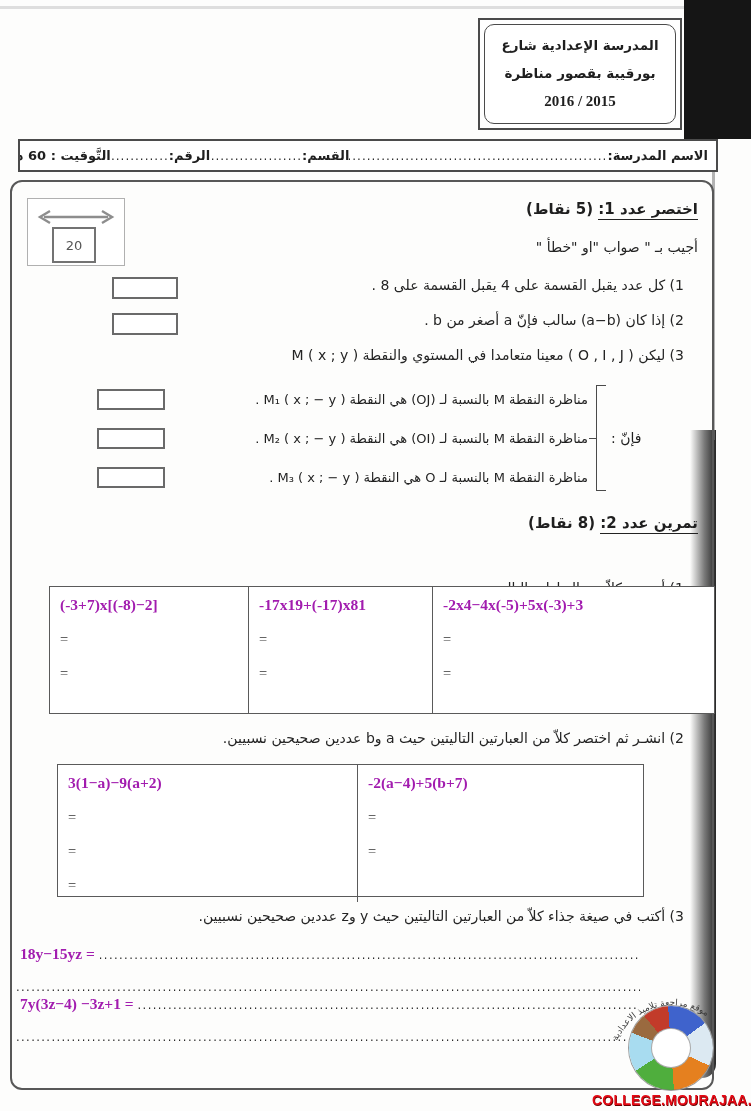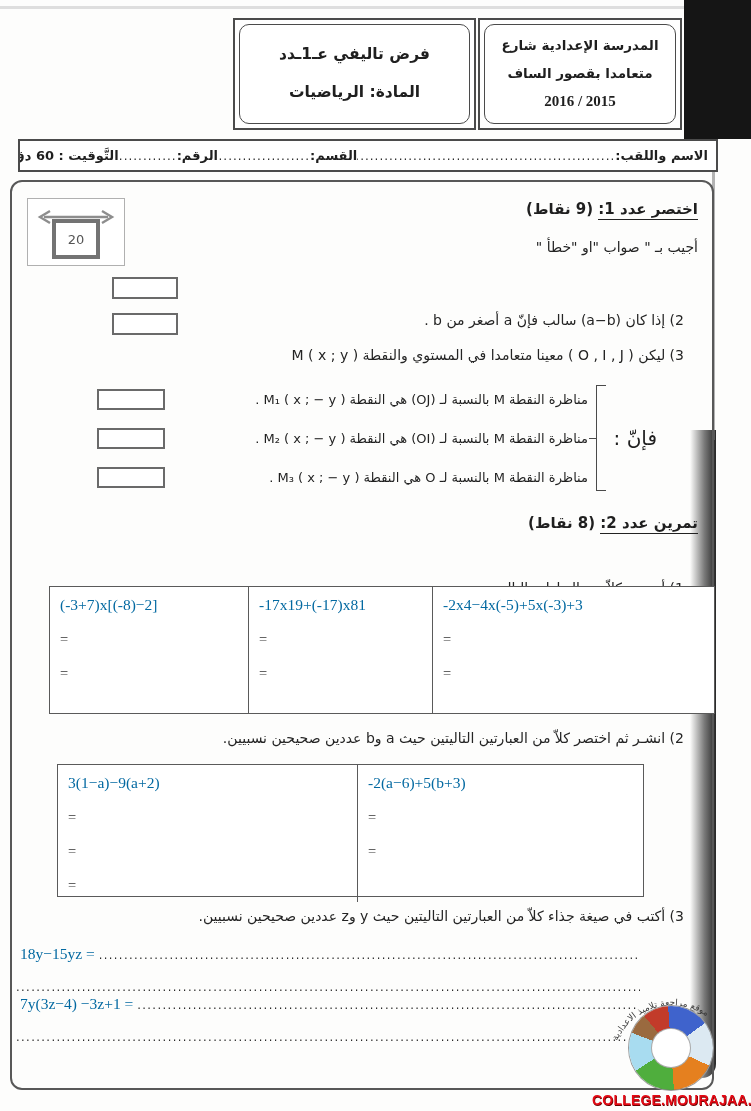--- a/index.html
+++ b/index.html
@@ -38,39 +38,39 @@
   .main-box{position:absolute;left:10px;top:180px;width:704px;height:910px;box-sizing:border-box;
     border:2px solid #585858;border-radius:12px;background:transparent;}
   .abs{position:absolute;}
   .ar{direction:rtl;text-align:right;white-space:nowrap;}
   .ex-title{font-weight:bold;font-size:15px;}
   .ex-title .tmain{border-bottom:1.6px solid #222;padding-bottom:1px;}
   .line{font-size:14px;color:#242424;}
   .ansbox{position:absolute;width:66px;height:22px;border:2px solid #6a6a6a;background:#fff;box-sizing:border-box;}
   
   .score-widget{position:absolute;left:15px;top:16px;width:96px;height:66px;border:1.4px solid #b0b0b0;background:#fff;}
-  .score-box{position:absolute;left:24px;top:20px;width:40px;height:32px;border:4px solid #737373;
+  .score-box{position:absolute;left:24px;top:28px;width:40px;height:32px;border:2px solid #737373;
     display:flex;align-items:center;justify-content:center;font-size:13px;color:#555;background:#fff;}
   .score-arrow{position:absolute;left:8px;top:10px;}
   
   .m-block{position:absolute;left:85px;top:200px;width:560px;height:112px;display:flex;direction:rtl;align-items:center;}
-  .fain{width:46px;font-size:20px;text-align:right;flex:none;}
+  .fain{width:46px;font-size:14px;text-align:left;flex:none;}
   .brace{width:10px;height:106px;border-left:1.7px solid #4a4a4a;position:relative;margin:0 4px 0 8px;flex:none;}
   .brace::before,.brace::after{content:"";position:absolute;left:0;width:9px;border-top:1.7px solid #4a4a4a;}
   .brace::before{top:0;} .brace::after{bottom:0;}
   .brace .nub{position:absolute;top:50%;left:-8px;width:8px;border-top:1.7px solid #4a4a4a;}
   .m-lines{flex:1;height:104px;display:flex;flex-direction:column;justify-content:space-between;}
   .m-row{display:flex;direction:rtl;align-items:center;justify-content:space-between;height:26px;}
   .m-row .mtxt{font-size:13px;white-space:nowrap;}
   .m-row .mbox{width:68px;height:21px;border:2px solid #6a6a6a;background:#fff;box-sizing:border-box;flex:none;margin-right:14px;}
   
   .grid-table{position:absolute;display:grid;border:1.4px solid #5a5a5a;background:#fff;box-sizing:border-box;}
   .cell{border-right:1.2px solid #5a5a5a;padding:8px 10px;direction:ltr;text-align:left;box-sizing:border-box;}
   .cell:last-child{border-right:none;}
-  .expr{font-family:"Liberation Serif","DejaVu Serif",serif;font-size:15.5px;color:#0369a1;white-space:nowrap;}
+  .expr{font-family:"Liberation Serif","DejaVu Serif",serif;font-size:15.5px;color:#a21caf;white-space:nowrap;font-weight:bold;}
   .eq{display:block;font-family:"Liberation Serif","DejaVu Serif",serif;font-size:14.5px;color:#333;margin-top:17px;}
   #calc-table{left:37px;top:404px;width:666px;height:128px;grid-template-columns:199px 184px 1fr;}
   #expand-table{left:45px;top:582px;width:587px;height:133px;grid-template-columns:300px 1fr;}
   
   .factor-line{position:absolute;direction:ltr;text-align:left;white-space:nowrap;overflow:hidden;height:20px;}
   .factor-line .expr{font-size:15.5px;}
   .dotrun{font-size:11.5px;letter-spacing:1.4px;color:#2a2a2a;}
   .dotline{position:absolute;direction:ltr;white-space:nowrap;overflow:hidden;height:16px;
     font-size:11.5px;letter-spacing:1.4px;color:#2a2a2a;}
   
@@ -89,61 +89,56 @@
 <div id="page">
 
   <div class="art-topline"></div>
   <div class="art-topright"></div>
   <div class="scan-shadow"></div>
   <div class="art-rightline"></div>
 
   <div class="cert-outer" id="box-school">
     <div class="cert-inner">
       <div class="ln">المدرسة الإعدادية شارع</div>
-      <div class="ln">متعامدا بقصور الساف</div>
+      <div class="ln">بورقيبة بقصور مناظرة</div>
       <div class="ln years">2016 / 2015</div>
     </div>
   </div>
 
-  <div class="cert-outer" id="box-exam">
-    <div class="cert-inner">
-      <div class="ln">فرض تاليفي عـ1ـدد</div>
-      <div class="ln">المادة: الرياضيات</div>
-    </div>
-  </div>
 
 
   <div class="info-box">
-    <span>الاسم واللقب:</span>
+    <span>الاسم المدرسة:</span>
       <span class="dots d-name">........................................................................................................</span>
       <span>القسم:</span>
       <span class="dots d-class">........................................</span>
       <span>الرقم:</span>
       <span class="dots d-num">............................</span>
       <span>التَّوقيت : 60 دق</span>
   </div>
 
   <div class="main-box">
 
     <div class="abs ar ex-title" style="top:18px;right:14px;">
       <span class="tmain">اختصر عدد 1:</span>
-      <span>(9 نقاط)</span>
+      <span>(5 نقاط)</span>
     </div>
 
     <div class="score-widget">
       <svg class="score-arrow" width="80" height="16" viewBox="0 0 80 16">
         <line x1="8" y1="8" x2="72" y2="8" stroke="#8d8d8d" stroke-width="2.4"></line>
         <polyline points="14,2 4,8 14,14" fill="none" stroke="#8d8d8d" stroke-width="2.4"></polyline>
         <polyline points="66,2 76,8 66,14" fill="none" stroke="#8d8d8d" stroke-width="2.4"></polyline>
       </svg>
       <div class="score-box">20</div>
     </div>
 
     <div class="abs ar line" style="top:57px;right:14px;">أجيب بـ " صواب "او "خطأ "</div>
 
+    <div class="abs ar line" style="top:95px;right:28px;">1) كل عدد يقبل القسمة على 4 يقبل القسمة على 8 .</div>
     <div class="ansbox" style="left:100px;top:95px;"></div>
 
     <div class="abs ar line" style="top:130px;right:28px;">2) إذا كان ⁦(a−b)⁩ سالب فإنّ ⁦a⁩ أصغر من ⁦b⁩ .</div>
     <div class="ansbox" style="left:100px;top:131px;"></div>
 
     <div class="abs ar line" style="top:165px;right:28px;">3) ليكن ⁦( O , I , J )⁩ معينا متعامدا في المستوي والنقطة ⁦M ( x ; y )⁩</div>
 
     <div class="m-block">
       <div class="fain">فإنّ :</div>
       <div class="brace">
@@ -193,21 +188,21 @@
     <div class="abs ar line" style="top:548px;right:28px;">2) انشـر ثم اختصر كلاّ من العبارتين التاليتين حيث ⁦a⁩ و⁦b⁩ عددين صحيحين نسبيين.</div>
 
     <div class="grid-table" id="expand-table">
       <div class="cell">
         <span class="expr">3(1−a)−9(a+2)</span>
         <span class="eq">=</span>
         <span class="eq">=</span>
         <span class="eq">=</span>
       </div>
       <div class="cell">
-        <span class="expr">-2(a−6)+5(b+3)</span>
+        <span class="expr">-2(a−4)+5(b+7)</span>
         <span class="eq">=</span>
         <span class="eq">=</span>
       </div>
     </div>
 
     <div class="abs ar line" style="top:726px;right:28px;">3) أكتب في صيغة جذاء كلاّ من العبارتين التاليتين حيث ⁦y⁩ و⁦z⁩ عددين صحيحين نسبيين.</div>
 
     <div class="factor-line" style="left:8px;top:762px;width:618px;">
       <span class="expr">18y−15yz = </span><span class="dotrun">....................................................................................................................</span>
     </div>

